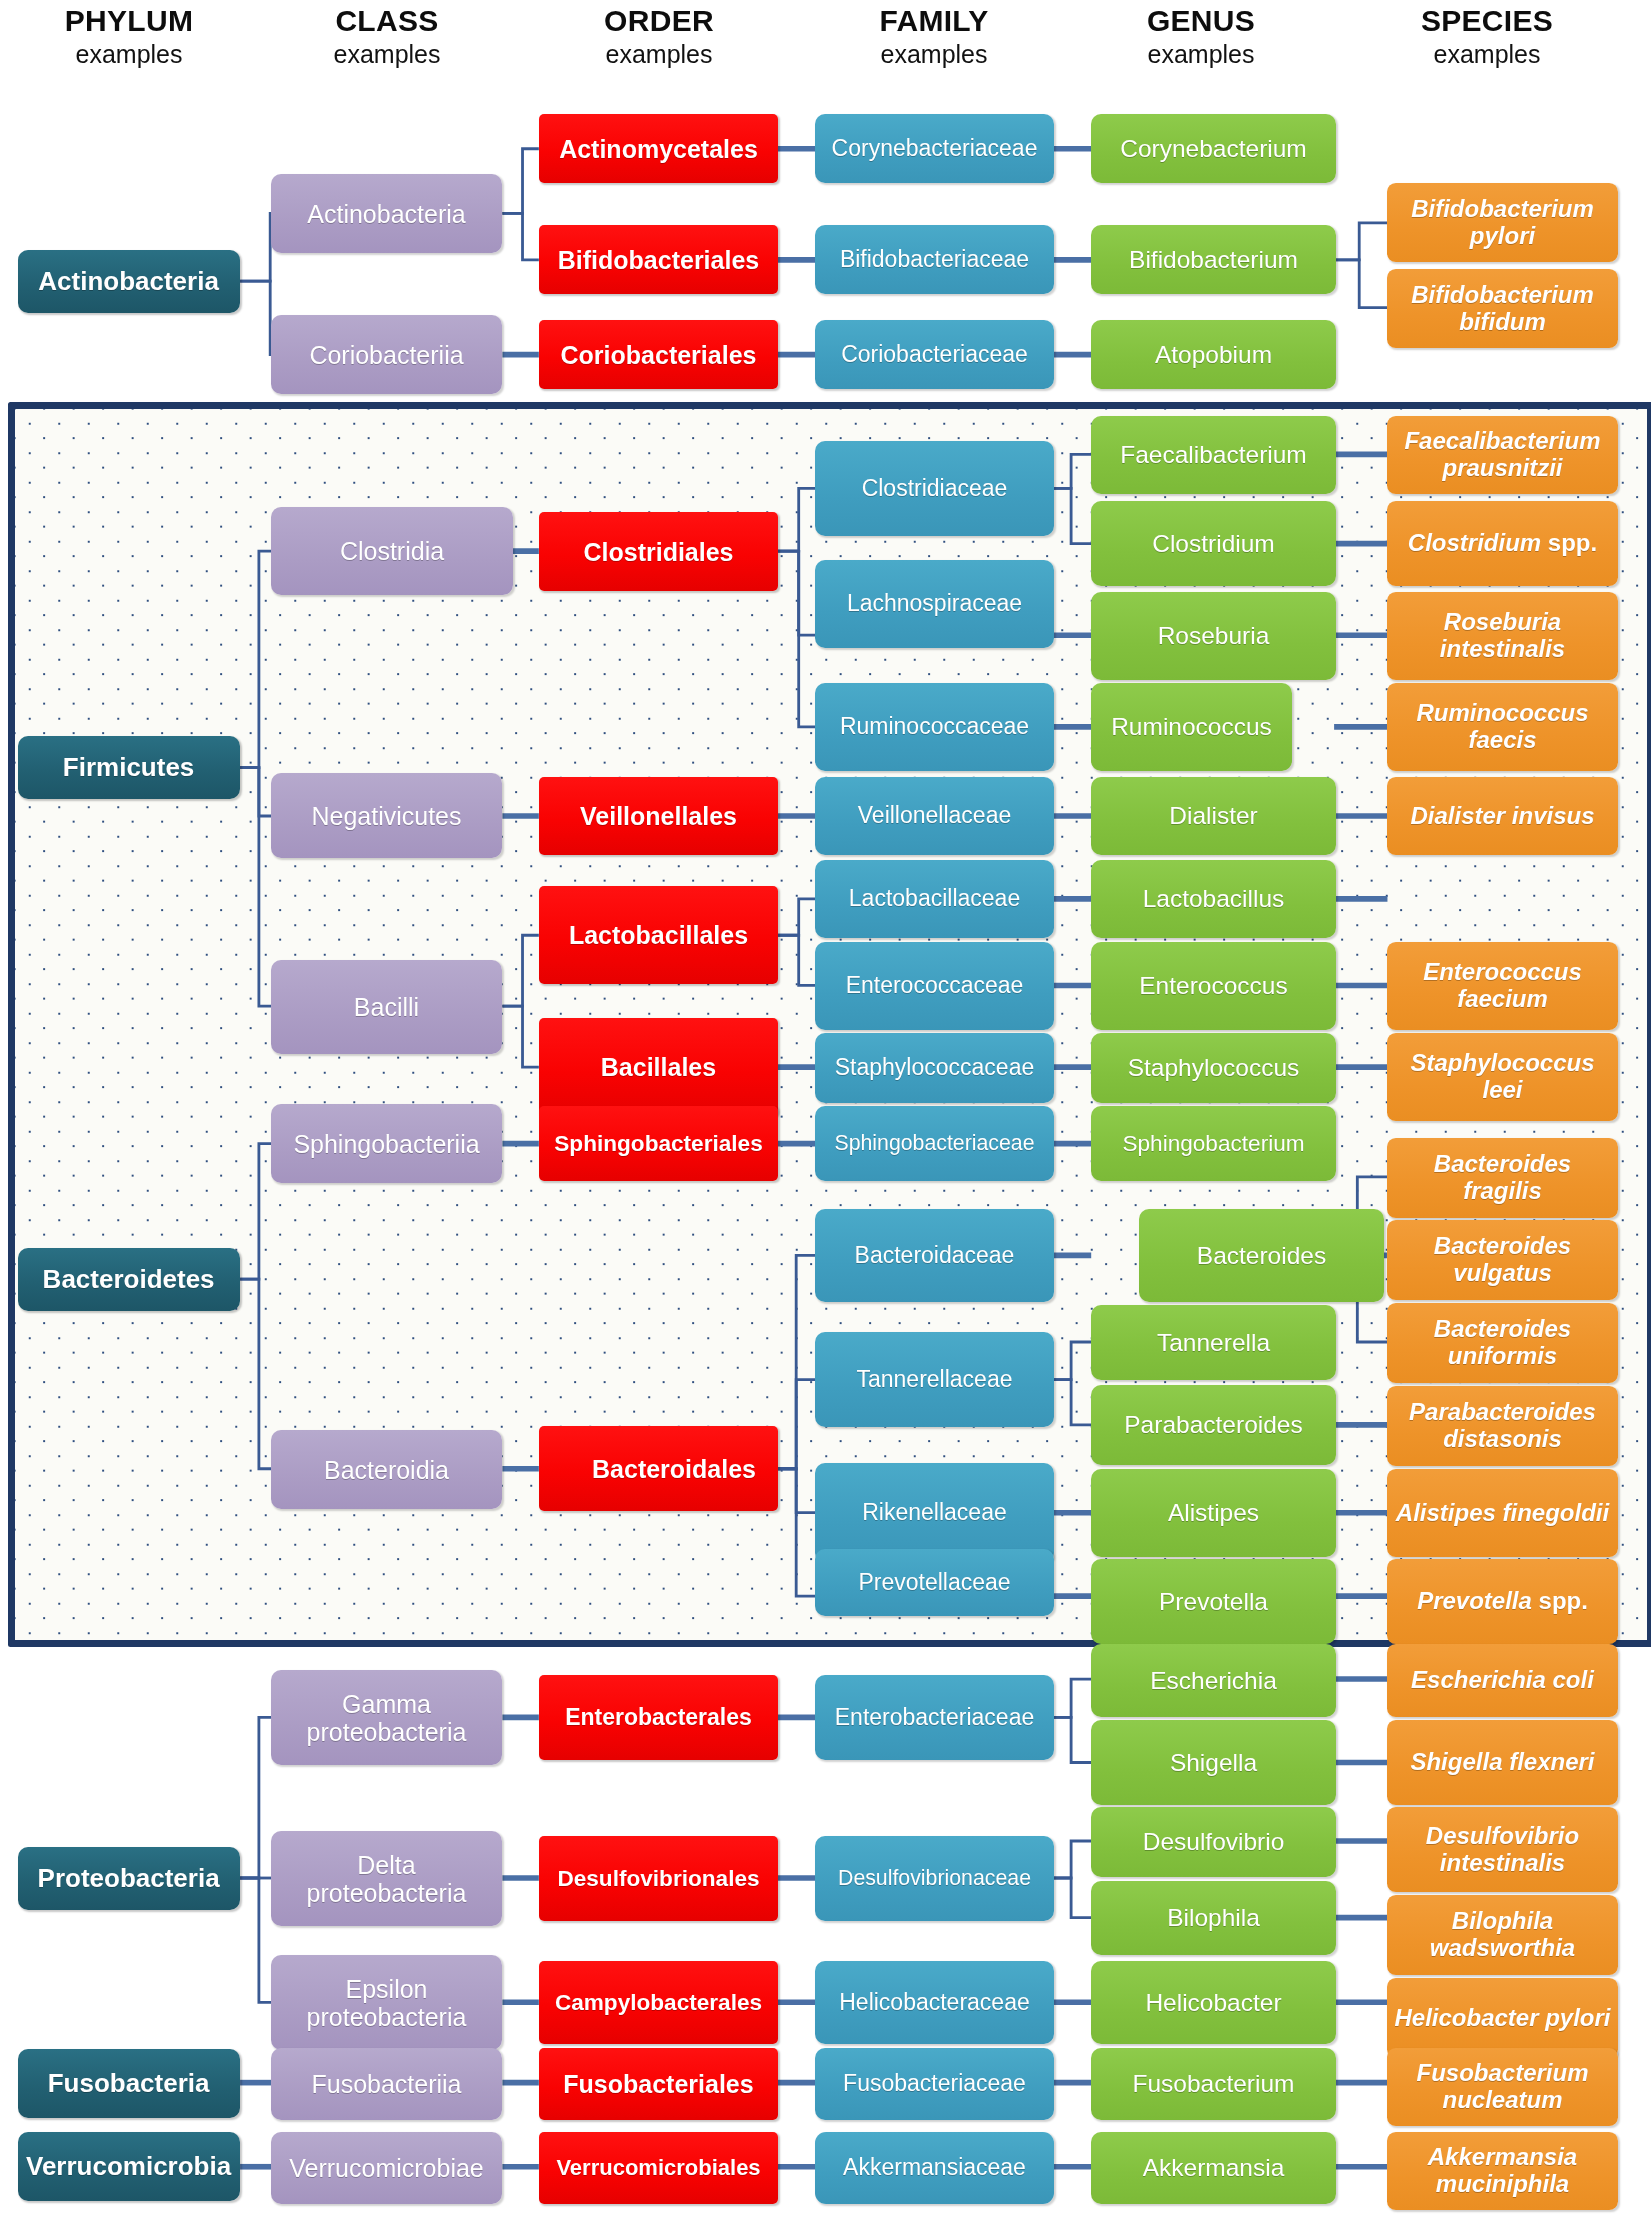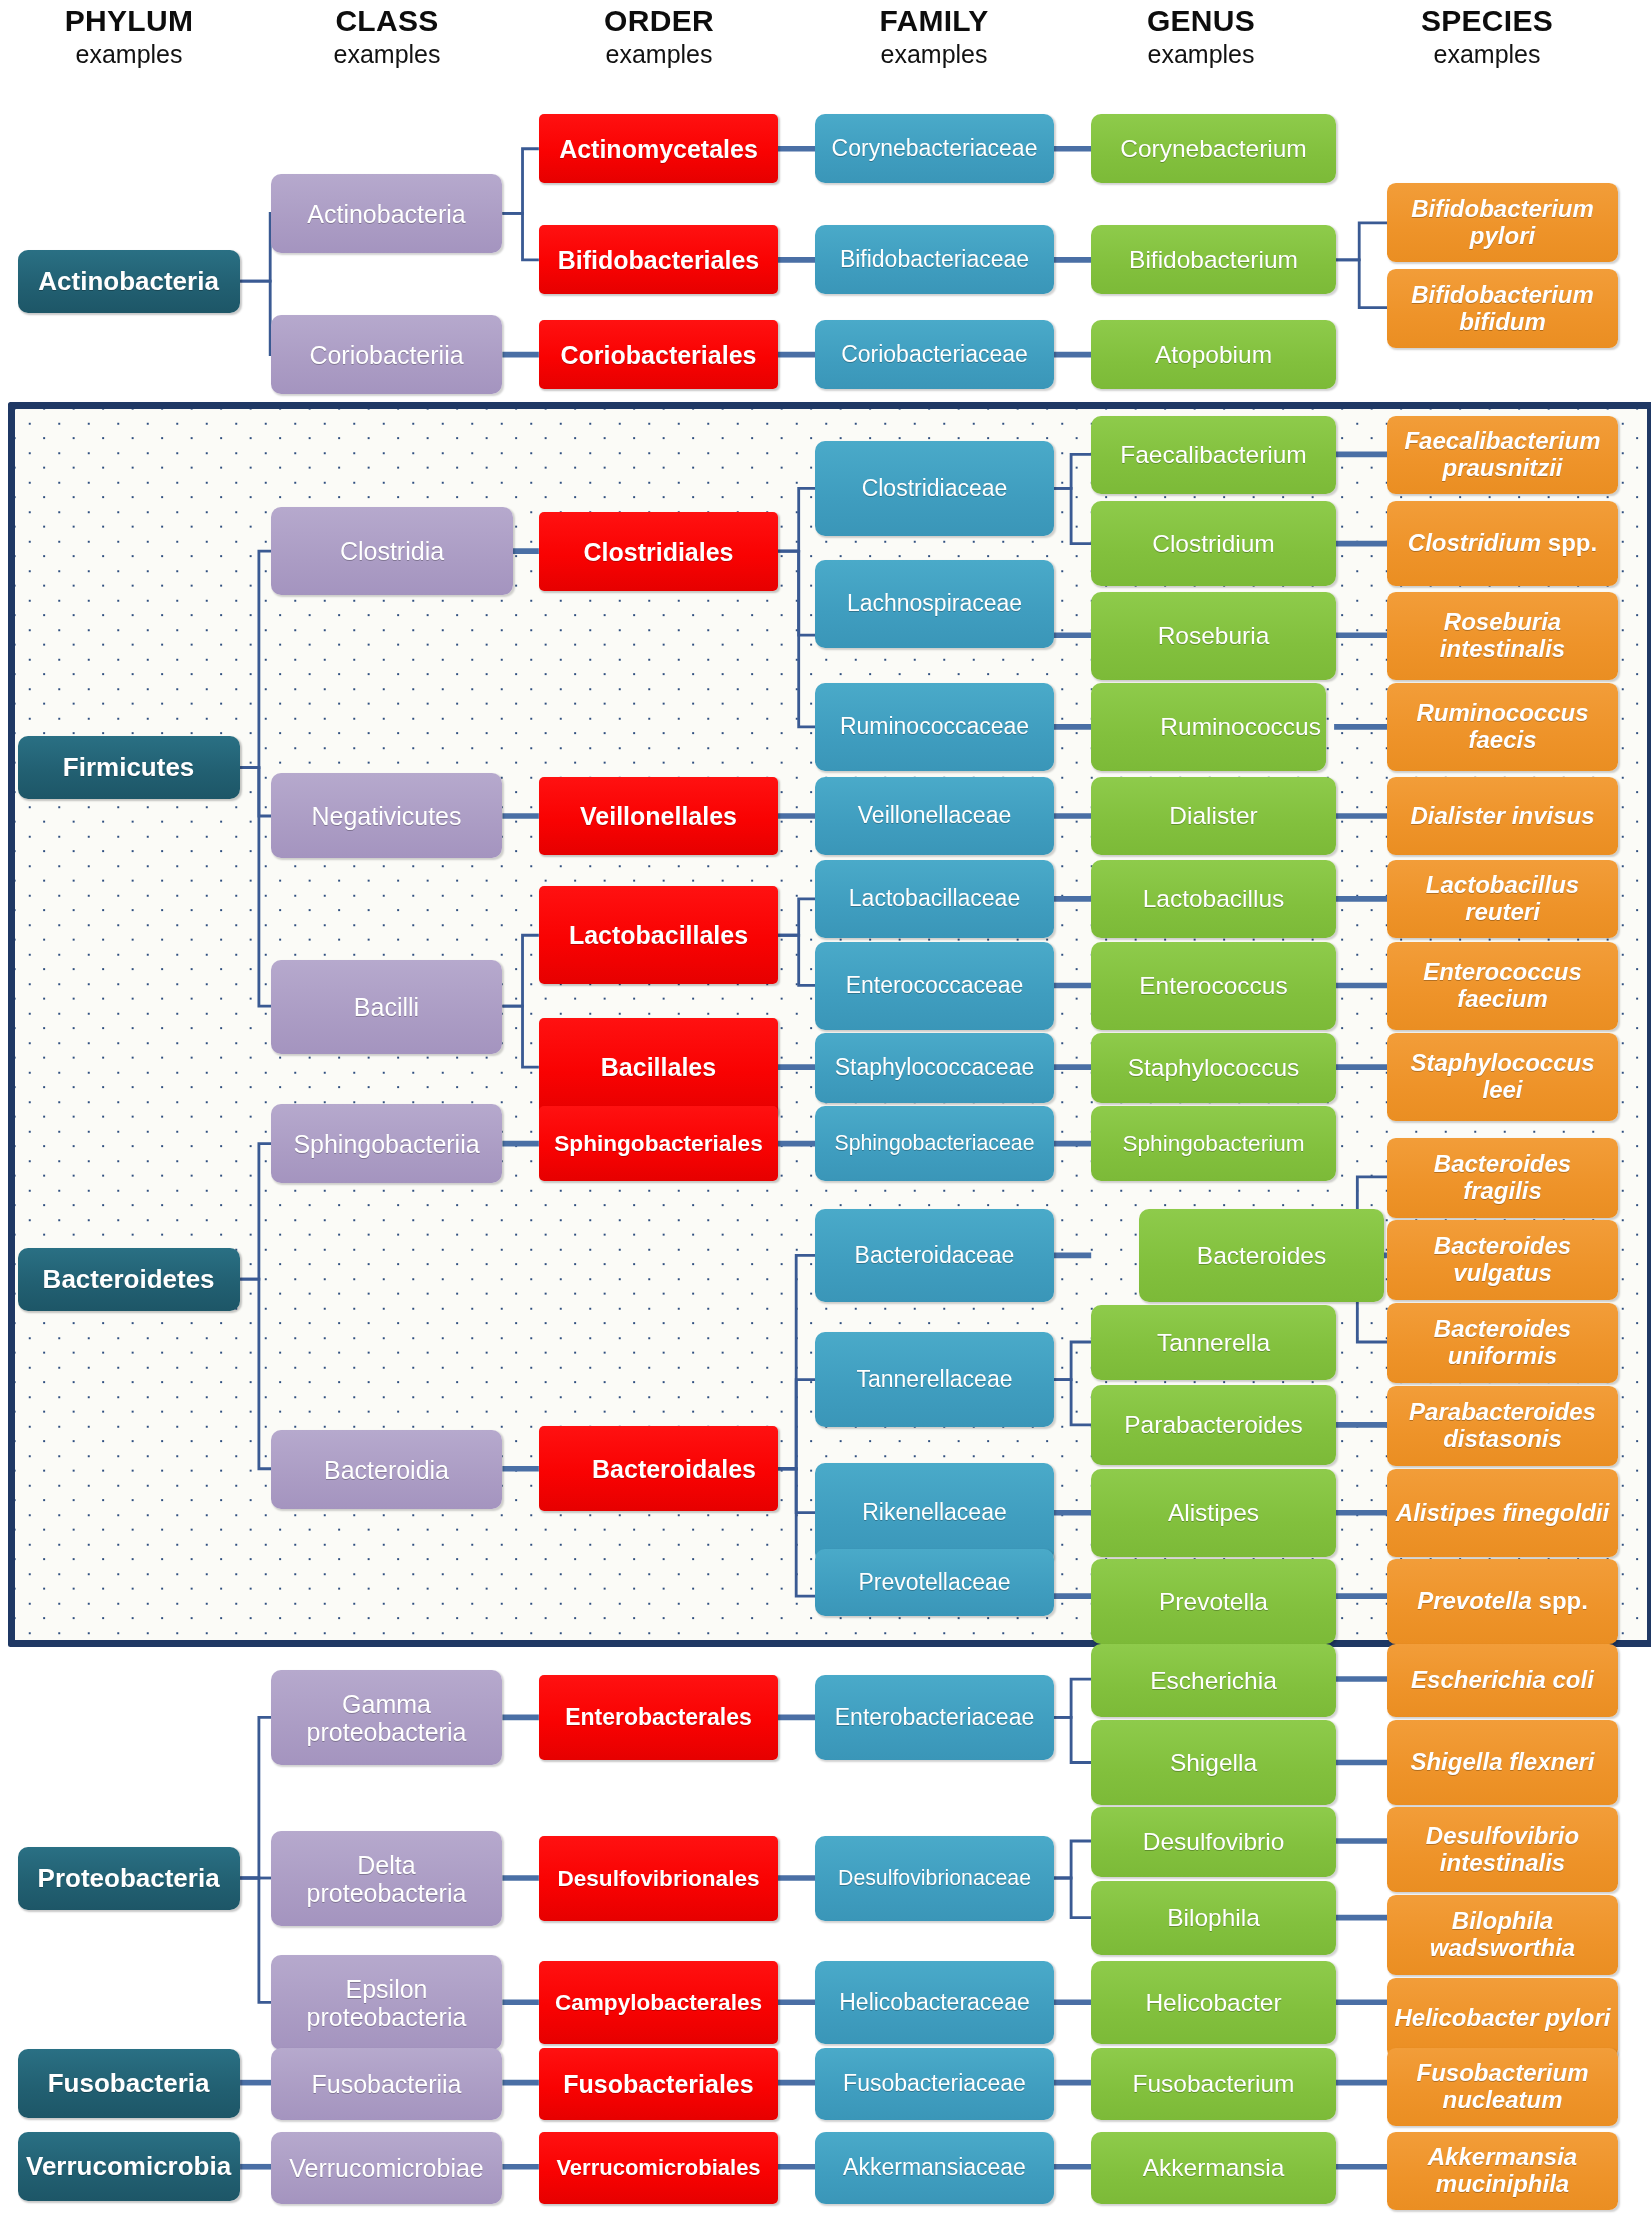--- a/index.html
+++ b/index.html
@@ -407,21 +407,21 @@
     </div>
   <div class="node n-genus" style="left:1091px;top:416px;width:245px;height:78px;">
       <span>Faecalibacterium</span>
     </div>
   <div class="node n-genus" style="left:1091px;top:501px;width:245px;height:85px;">
       <span>Clostridium</span>
     </div>
   <div class="node n-genus" style="left:1091px;top:592px;width:245px;height:88px;">
       <span>Roseburia</span>
     </div>
-  <div class="node n-genus" style="left:1091px;top:683px;width:235px;height:88px;justify-content:flex-end;">
+  <div class="node n-genus" style="left:1091px;top:683px;width:201px;height:88px;">
       <span>Ruminococcus</span>
     </div>
   <div class="node n-genus" style="left:1091px;top:777px;width:245px;height:78px;">
       <span>Dialister</span>
     </div>
   <div class="node n-genus" style="left:1091px;top:860px;width:245px;height:78px;">
       <span>Lactobacillus</span>
     </div>
   <div class="node n-genus" style="left:1091px;top:942px;width:245px;height:88px;">
       <span>Enterococcus</span>
@@ -483,23 +483,20 @@
     </div>
   <div class="node n-species" style="left:1387px;top:592px;width:231px;height:88px;">
       <span>Roseburia intestinalis</span>
     </div>
   <div class="node n-species" style="left:1387px;top:683px;width:231px;height:88px;">
       <span>Ruminococcus faecis</span>
     </div>
   <div class="node n-species" style="left:1387px;top:777px;width:231px;height:78px;">
       <span>Dialister invisus</span>
     </div>
-  <div class="node n-species" style="left:1387px;top:860px;width:231px;height:78px;">
-      <span>Lactobacillus reuteri</span>
-    </div>
   <div class="node n-species" style="left:1387px;top:942px;width:231px;height:88px;">
       <span>Enterococcus faecium</span>
     </div>
   <div class="node n-species" style="left:1387px;top:1033px;width:231px;height:88px;">
       <span>Staphylococcus leei</span>
     </div>
   <div class="node n-species" style="left:1387px;top:1138px;width:231px;height:80px;">
       <span>Bacteroides fragilis</span>
     </div>
   <div class="node n-species" style="left:1387px;top:1220px;width:231px;height:80px;">

